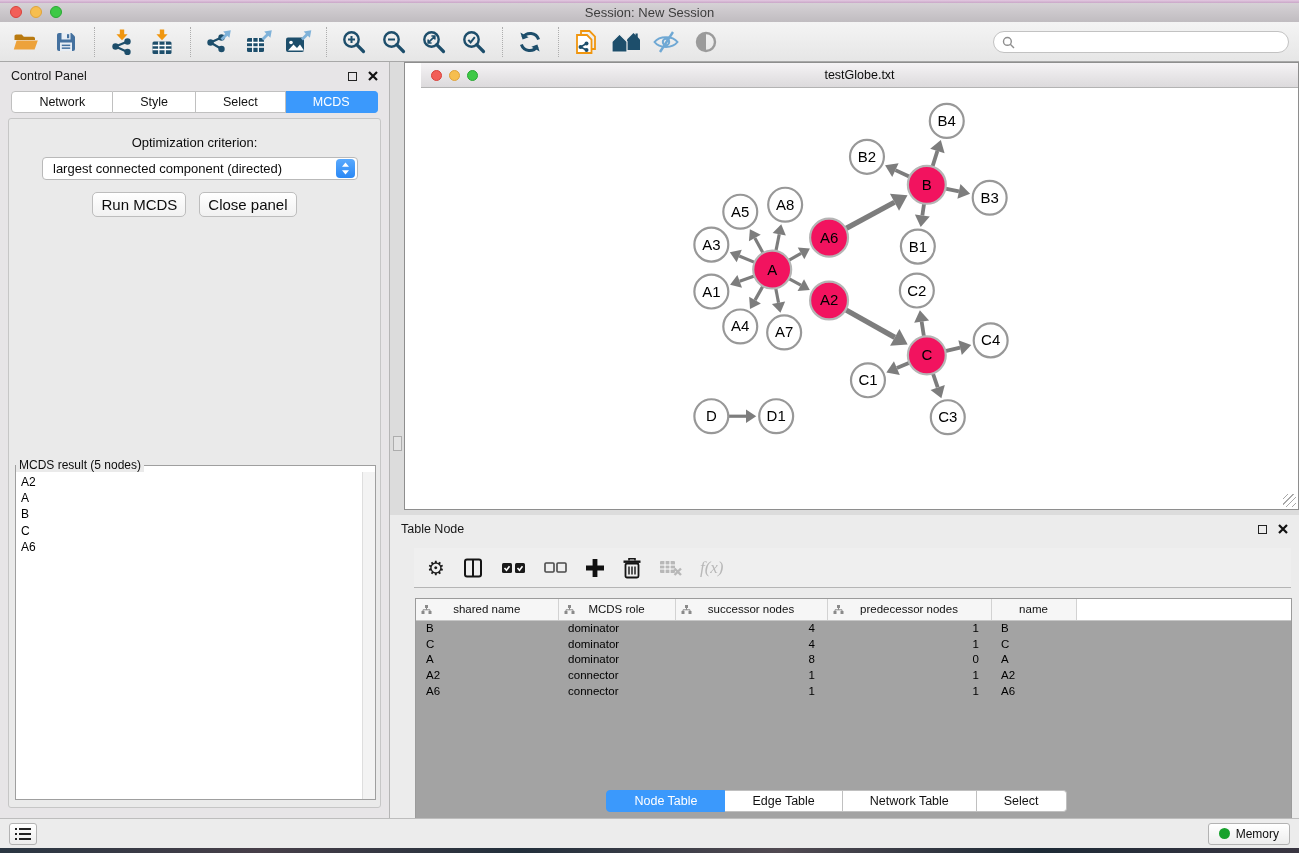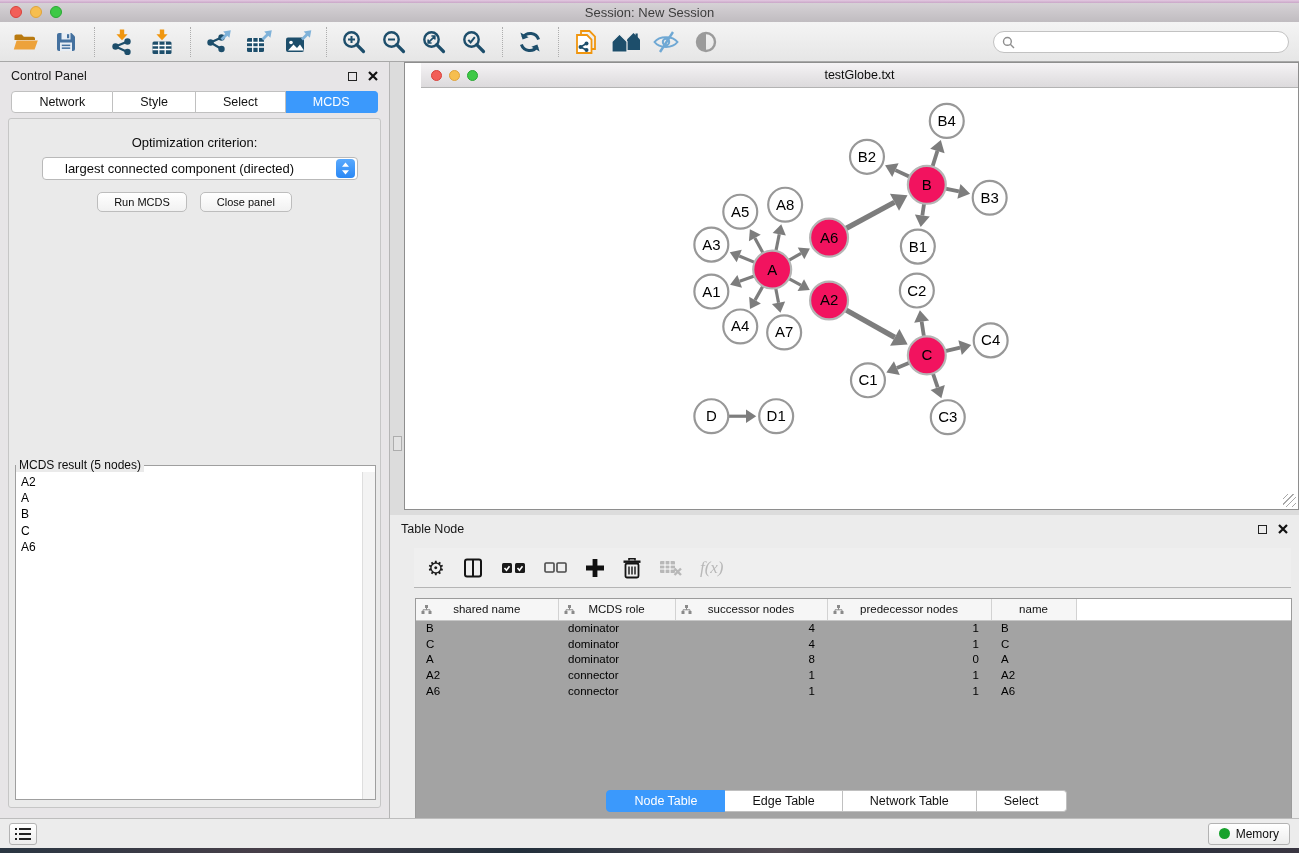--- a/index.html
+++ b/index.html
@@ -38,25 +38,25 @@
   .seg { background:#fff; border:1px solid #c0c0c0; border-left:none; padding:3px 27px; font-size:12.5px; color:#111; cursor:pointer; white-space:nowrap; }
   .seg:first-child { border-left:1px solid #c0c0c0; border-radius:4px 0 0 4px; }
   .seg:last-child { border-radius:0 4px 4px 0; }
   .seg.active { background:#3b99fc; border-color:#3b99fc; color:#fff; }
 
   
   .control-panel { position:absolute; left:0; top:62px; width:390px; height:756px; background:#e7e5e7; border-right:1px solid #b5b5b5; }
   .cp-tabs { margin-top:1px; }
   .cp-body { position:absolute; left:8px; right:8px; top:56px; bottom:10px; background:#eaeaea; border:1px solid #c6c6c6; border-radius:3px; }
   .opt-label { text-align:center; margin-top:16px; font-size:13px; color:#0c0c0c; }
-  .dropdown { position:absolute; left:33px; width:316px; top:38px; height:23px; background:#fff; border:1px solid #b9b9b9; border-radius:4px; display:flex; align-items:center; cursor:pointer;padding-left:12px; }
+  .dropdown { position:absolute; left:33px; width:316px; top:38px; height:23px; background:#fff; border:1px solid #b9b9b9; border-radius:4px; display:flex; align-items:center; cursor:pointer; }
   .dd-text { flex:1; padding-left:10px; font-size:13px; color:#0c0c0c; white-space:nowrap; overflow:hidden; }
   .dd-stepper { width:19px; height:19px; background:linear-gradient(#59a9fd,#2a88f5); border-radius:4px; margin-right:2px; display:flex; align-items:center; justify-content:center; }
   .cp-buttons { position:absolute; top:73px; left:0; right:0; display:flex; justify-content:center; gap:13px; }
-  .cp-buttons button { background:linear-gradient(#ffffff,#f1f1f1); border:1px solid #bdbdbd; border-radius:5px; padding:3px 16px; font-size:11px; color:#0c0c0c; font-family:inherit; cursor:pointer; }
+  .cp-buttons button { background:linear-gradient(#ffffff,#f1f1f1); border:1px solid #bdbdbd; border-radius:5px; padding:3px 8px; font-size:15px; color:#0c0c0c; font-family:inherit; cursor:pointer; }
   .result-box { position:absolute; left:6px; top:339px; width:361px; height:342px; border:1px solid #9f9f9f; background:#fff; }
   .result-box legend { font-size:12px; padding:0 3px; background:#eaeaea; color:#0c0c0c; }
   .result-list { position:absolute; left:1px; top:2px; right:14px; bottom:1px; overflow:hidden; }
   .result-item { font-size:12px; line-height:16.2px; padding-left:4px; color:#000; }
   .result-scroll { position:absolute; right:0; top:0; bottom:0; width:13px; background:#f3f3f3; border-left:1px solid #dedede; }
 
   
   .network-window { position:absolute; left:404px; top:62px; width:895px; height:448px; border:1px solid #8e8e8e; background:#fff;padding-left:16px; }
   .nw-titlebar { height:25px; background:linear-gradient(#f5f3f5,#dcdadc); border-bottom:1px solid #b3b3b3; position:relative; display:flex; align-items:center; justify-content:center; font-size:12.5px; color:#0c0c0c; }
   .nw-lights { position:absolute; left:10px; top:7px; display:flex; gap:7px; }

